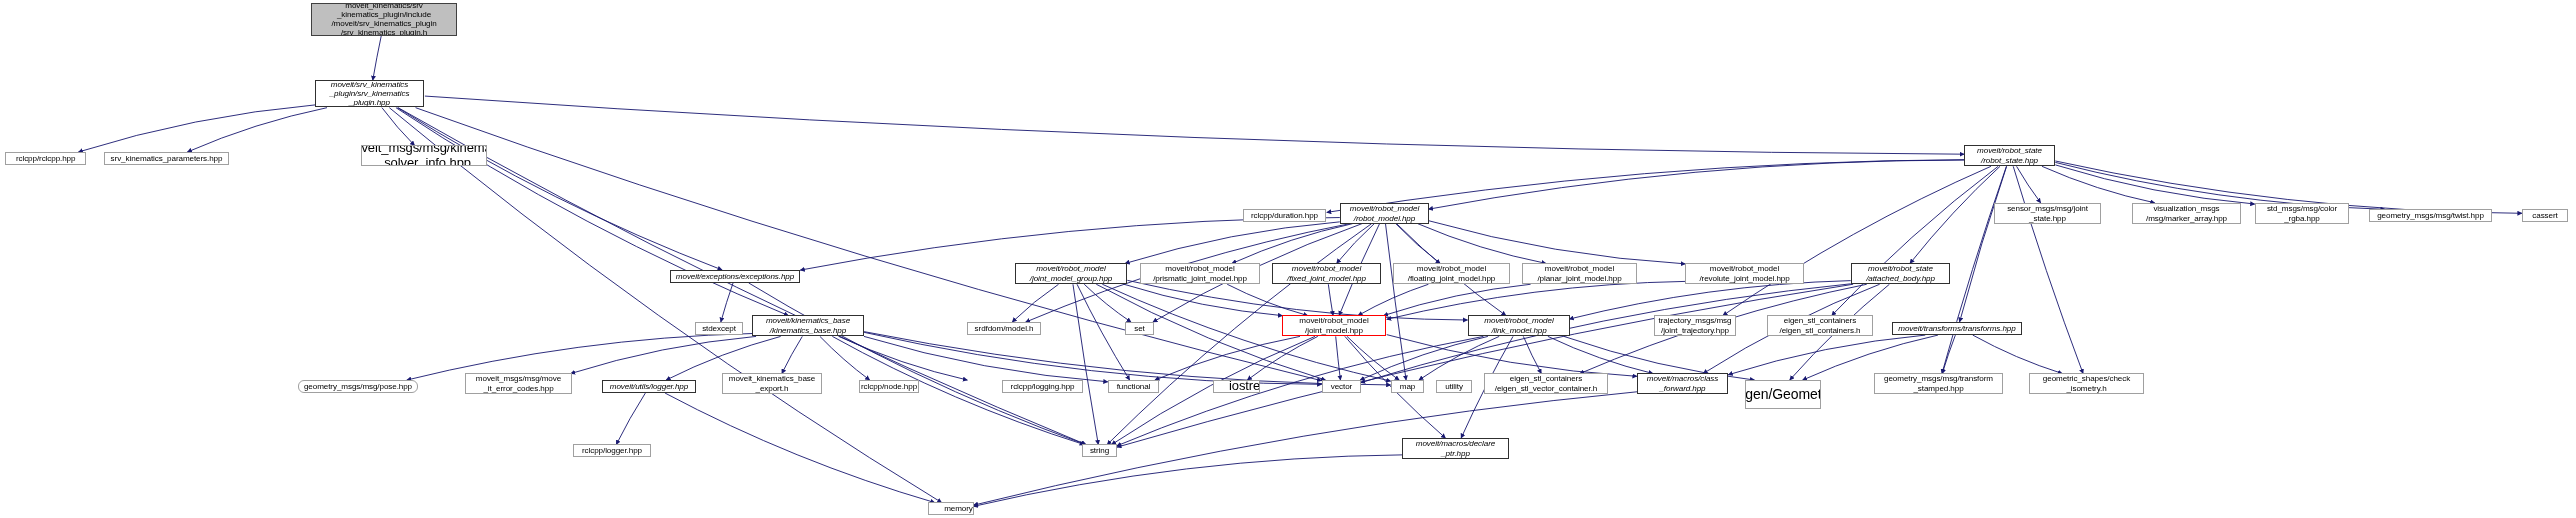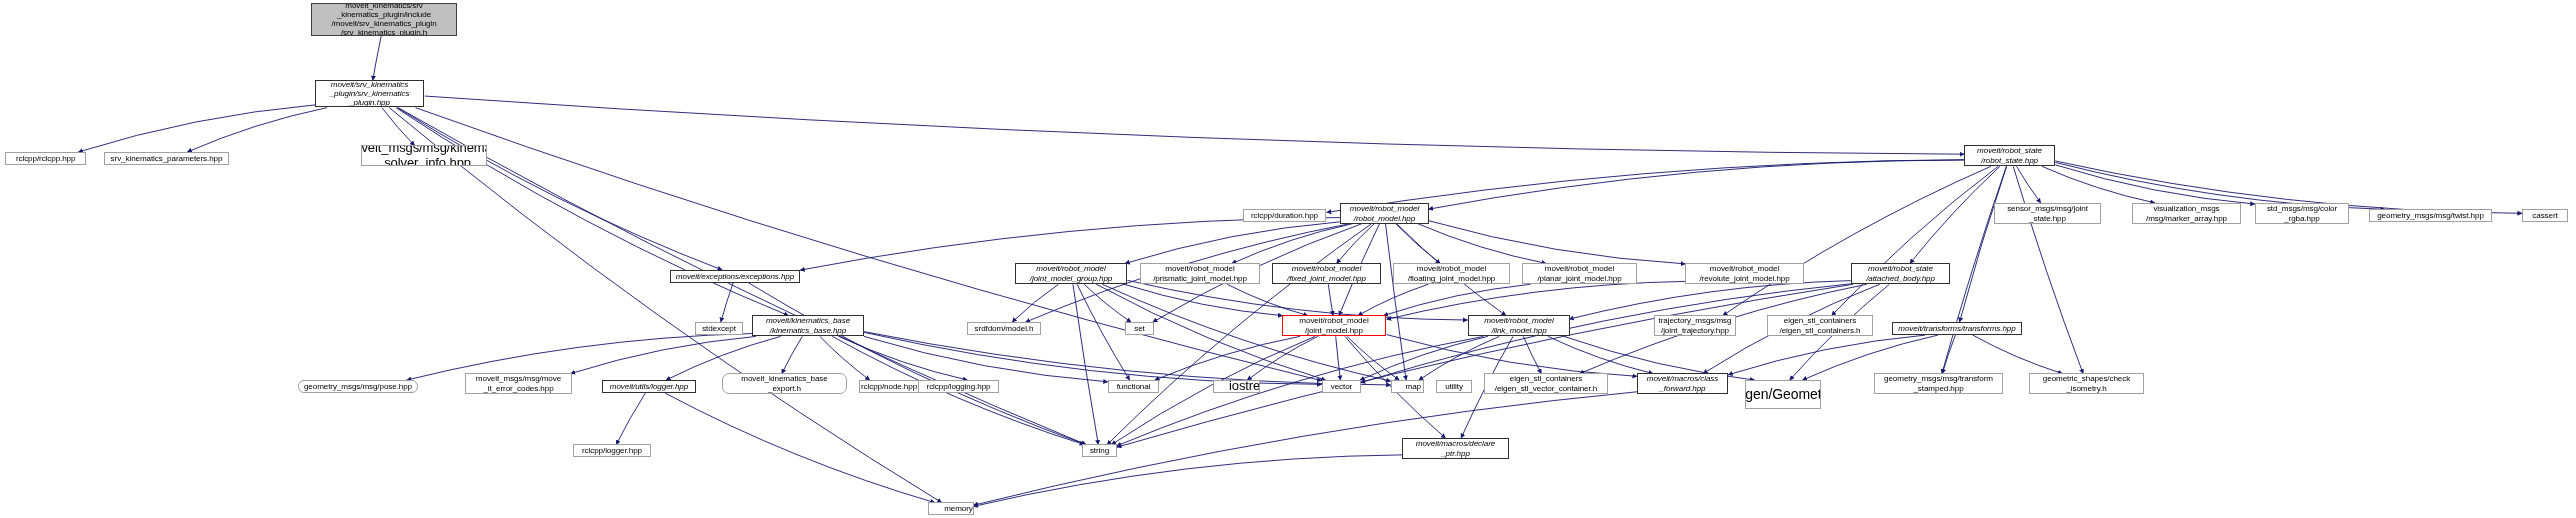--- a/index.html
+++ b/index.html
@@ -194,28 +194,28 @@
 /link_model.hpp</span></div>
       <div class="node" style="left: 1654px; top: 315px; width: 82px; height: 21px; font-size: 8.1px;"><span>trajectory_msgs/msg
 /joint_trajectory.hpp</span></div>
       <div class="node" style="left: 1767px; top: 315px; width: 106px; height: 21px; font-size: 8.1px;"><span>eigen_stl_containers
 /eigen_stl_containers.h</span></div>
       <div class="node strong" style="left: 1892px; top: 322px; width: 130px; height: 13px; font-size: 8.1px;"><span>moveit/transforms/transforms.hpp</span></div>
       <div class="node" style="left: 298px; top: 380px; width: 120px; height: 13px; font-size: 8.1px; border-radius: 6px;"><span>geometry_msgs/msg/pose.hpp</span></div>
       <div class="node" style="left: 465px; top: 373px; width: 107px; height: 21px; font-size: 8.1px;"><span>moveit_msgs/msg/move
 _it_error_codes.hpp</span></div>
       <div class="node strong" style="left: 602px; top: 380px; width: 94px; height: 13px; font-size: 8.1px;"><span>moveit/utils/logger.hpp</span></div>
-      <div class="node" style="left: 722px; top: 373px; width: 125px; height: 21px; font-size: 8.1px; border-radius: 7px;"><span>moveit_kinematics_base
+      <div class="node" style="left: 722px; top: 373px; width: 100px; height: 21px; font-size: 8.1px;"><span>moveit_kinematics_base
 _export.h</span></div>
       <div class="node" style="left: 859px; top: 380px; width: 60px; height: 13px; font-size: 8.1px;"><span>rclcpp/node.hpp</span></div>
-      <div class="node" style="left: 918px; top: 380px; width: 81px; height: 13px; font-size: 8.1px;"><span>rclcpp/logging.hpp</span></div>
+      <div class="node" style="left: 1002px; top: 380px; width: 81px; height: 13px; font-size: 8.1px;"><span>rclcpp/logging.hpp</span></div>
       <div class="node" style="left: 1108px; top: 380px; width: 51px; height: 13px; font-size: 8.1px;"><span>functional</span></div>
       <div class="node" style="left: 1213px; top: 380px; width: 47px; height: 13px; font-size: 13px; padding-left: 36px;"><span>iostream</span></div>
       <div class="node" style="left: 1322px; top: 380px; width: 39px; height: 13px; font-size: 8.1px;"><span>vector</span></div>
-      <div class="node" style="left: 1391px; top: 380px; width: 33px; height: 13px; font-size: 8.1px; justify-content: flex-end;"><span>map</span></div>
+      <div class="node" style="left: 1391px; top: 380px; width: 33px; height: 13px; font-size: 8.1px;"><span>map</span></div>
       <div class="node" style="left: 1436px; top: 380px; width: 36px; height: 13px; font-size: 8.1px;"><span>utility</span></div>
       <div class="node" style="left: 1484px; top: 373px; width: 124px; height: 21px; font-size: 8.1px;"><span>eigen_stl_containers
 /eigen_stl_vector_container.h</span></div>
       <div class="node strong" style="left: 1637px; top: 373px; width: 91px; height: 21px; font-size: 8.1px;"><span>moveit/macros/class
 _forward.hpp</span></div>
       <div class="node" style="left: 1745px; top: 380px; width: 76px; height: 29px; font-size: 14px;"><span>Eigen/Geometry</span></div>
       <div class="node" style="left: 1874px; top: 373px; width: 129px; height: 21px; font-size: 8.1px;"><span>geometry_msgs/msg/transform
 _stamped.hpp</span></div>
       <div class="node" style="left: 2029px; top: 373px; width: 115px; height: 21px; font-size: 8.1px;"><span>geometric_shapes/check
 _isometry.h</span></div>

